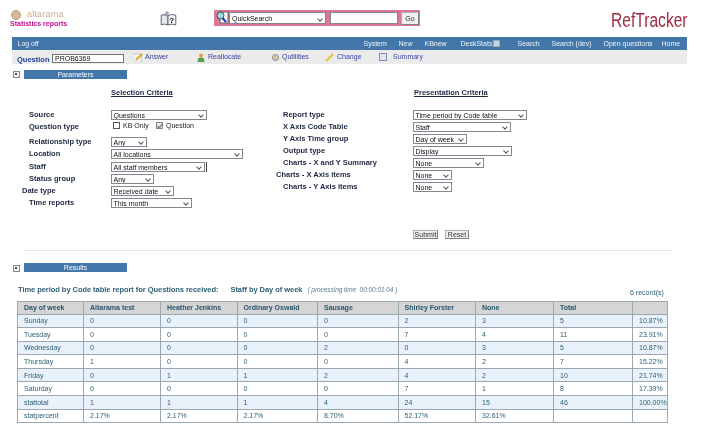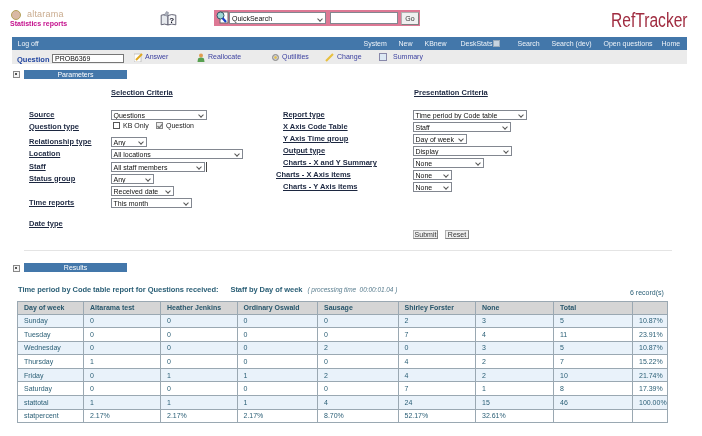--- a/index.html
+++ b/index.html
@@ -1,19 +1,19 @@
 <!DOCTYPE html>
 <html><head>
 <meta charset="utf-8">
 <style>
 * { margin:0; padding:0; box-sizing:border-box; }
 html,body { width:702px; height:436px; background:#fff; font-family:"Liberation Sans", sans-serif; }
 #page { position:relative; width:702px; height:436px; overflow:hidden; background:#fff; }
 .abs { position:absolute; }
-.lbl { font-size:7.5px; font-weight:bold; color:#1c2740; line-height:10px;text-decoration:underline; }
+.lbl { font-size:7.5px; font-weight:bold; color:#1c2740; line-height:10px; }
 .dd { position:absolute; height:10px; background:#fff; border:1px solid #828790; font-size:7px; color:#111; line-height:8px; padding:1px 2px; white-space:nowrap; overflow:hidden; }
 .dd .chev { position:absolute; right:3px; top:2px; width:4px; height:4px; border-left:1px solid #555; border-bottom:1px solid #555; transform:rotate(-45deg); }
 .secbar { position:absolute; left:24px; width:103px; height:9px; background:#4377aa; color:#fff; font-size:7px; text-align:center; line-height:9px; }
 .toggle { position:absolute; left:12.5px; width:7px; height:7px; background:#f4f4f4; border:1px solid #888; }
 .toggle:after { content:""; position:absolute; left:1.5px; top:1.5px; width:2px; height:2px; background:#555; }
 .btn { position:absolute; height:9px; background:#f0f0f0; border:1px solid #b0b0b0; border-right-color:#808080; border-bottom-color:#808080; font-size:7px; color:#333; text-align:center; line-height:7px; }
 table.res { border-collapse:collapse; table-layout:fixed; font-size:7px; color:#2b5f76; }
 table.res td, table.res th { border:1px solid #9aa8b2; padding:0 0 0 6px; text-align:left; font-weight:normal; overflow:hidden; white-space:nowrap; }
 table.res th { background:#d5d5d5; font-weight:bold; color:#28566b; }
 tr.alt td { background:#e9f2fa; }
@@ -90,21 +90,21 @@
 
   <div class="abs lbl" style="left:111px; top:88px; text-decoration:underline;text-align:right;">Selection Criteria</div>
   <div class="abs lbl" style="left:414px; top:88px; text-decoration:underline;">Presentation Criteria</div>
 
   <div class="abs lbl" style="left:29px; top:109.5px;">Source</div>
   <div class="abs lbl" style="left:29px; top:121.5px;">Question type</div>
   <div class="abs lbl" style="left:29px; top:137px;">Relationship type</div>
   <div class="abs lbl" style="left:29px; top:149px;">Location</div>
   <div class="abs lbl" style="left:29px; top:161.5px;">Staff</div>
   <div class="abs lbl" style="left:29px; top:173.5px;">Status group</div>
-  <div class="abs lbl" style="left:29px; top:185.5px;margin-top:33px;">Date type</div>
+  <div class="abs lbl" style="left:22px; top:185.5px;">Date type</div>
   <div class="abs lbl" style="left:29px; top:198px;">Time reports</div>
 
   <div class="dd" style="left:110.5px; top:109.5px; width:96px;">Questions<span class="chev"></span></div>
   <div class="abs" style="left:112.5px; top:122px; width:7px; height:7px; background:#fff; border:1px solid #555;"></div>
   <div class="abs" style="left:123px; top:121.5px; font-size:7px; color:#222;">KB Only</div>
   <div class="abs" style="left:155.5px; top:122px; width:7px; height:7px; background:#eee; border:1px solid #888;"></div>
   <svg class="abs" style="left:156.5px; top:123px;" width="6" height="6" viewBox="0 0 6 6">
       <polyline points="0.5,3 2.2,5 5.5,0.8" fill="none" stroke="#7a7a7a" stroke-width="1.3"></polyline>
     </svg>
   <div class="abs" style="left:166px; top:121.5px; font-size:7px; color:#222;">Question</div>

